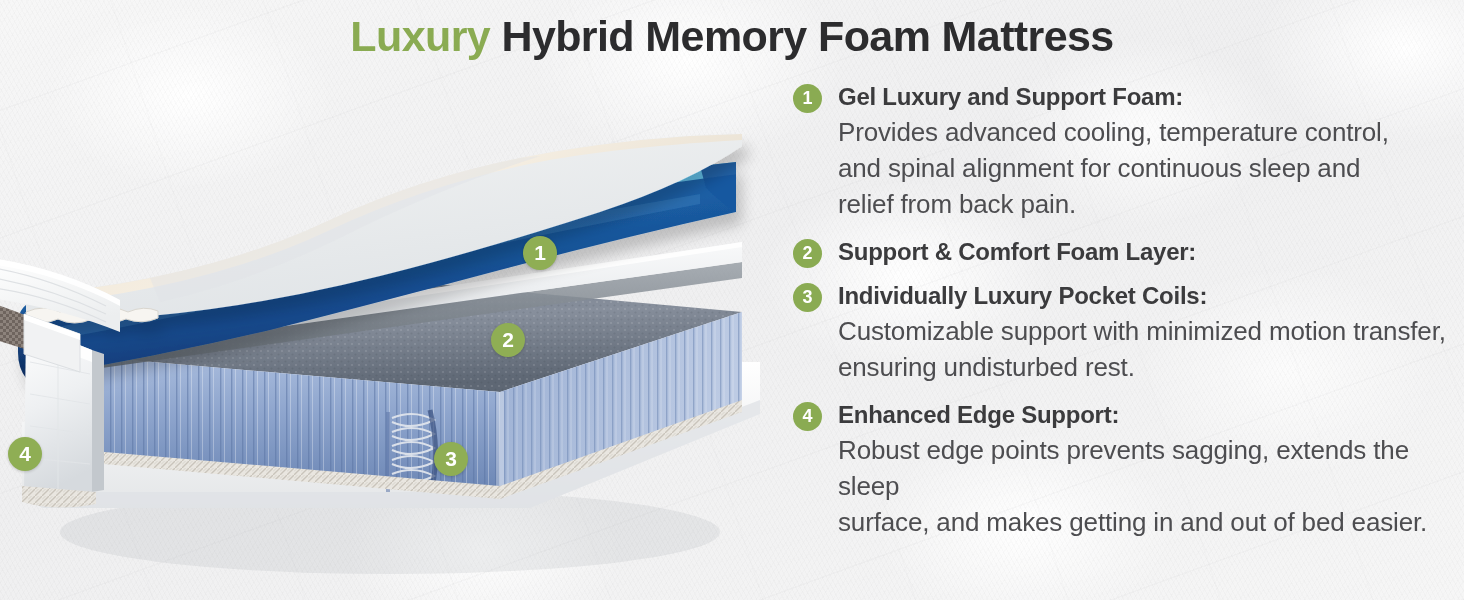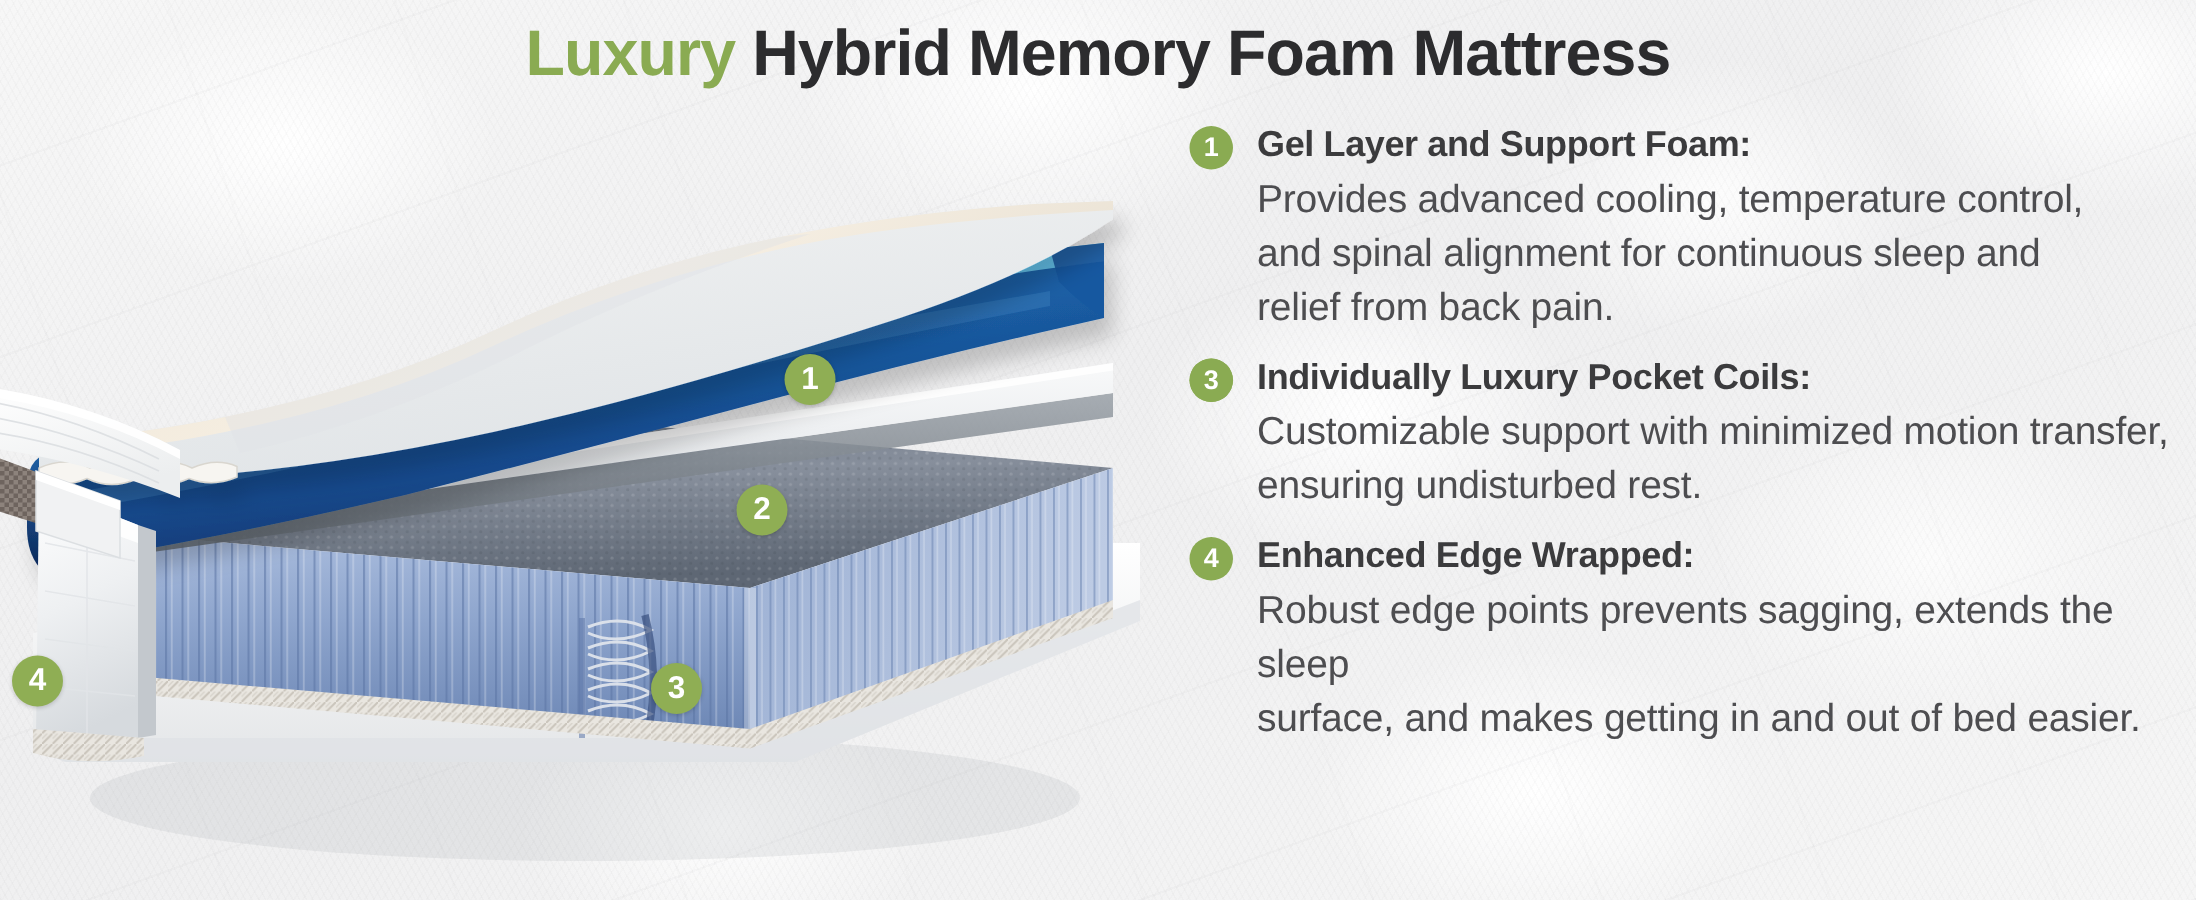--- a/index.html
+++ b/index.html
@@ -366,38 +366,39 @@
     <div class="img-badge" id="badge-1">1</div>
     <div class="img-badge" id="badge-2">2</div>
     <div class="img-badge" id="badge-3">3</div>
     <div class="img-badge" id="badge-4">4</div>
   </div>
 
   <div id="features">
 
     <div class="feature">
       <div class="f-badge">1</div>
-      <div class="f-title">Gel Layer and Support Foam:</div>
+      <div class="f-title">Gel Luxury and Support Foam:</div>
       <div class="f-body">Provides advanced cooling, temperature control,
 and spinal alignment for continuous sleep and
 relief from back pain.</div>
     </div>
 
     <div class="feature">
       <div class="f-badge">2</div>
+      <div class="f-title">Support &amp; Comfort Foam Layer:</div>
     </div>
 
     <div class="feature">
       <div class="f-badge">3</div>
       <div class="f-title">Individually Luxury Pocket Coils:</div>
       <div class="f-body">Customizable support with minimized motion transfer,
 ensuring undisturbed rest.</div>
     </div>
 
     <div class="feature">
       <div class="f-badge">4</div>
-      <div class="f-title">Enhanced Edge Wrapped:</div>
+      <div class="f-title">Enhanced Edge Support:</div>
       <div class="f-body">Robust edge points prevents sagging, extends the sleep
 surface, and makes getting in and out of bed easier.</div>
     </div>
 
   </div>
 </div>
 
 </body></html>

